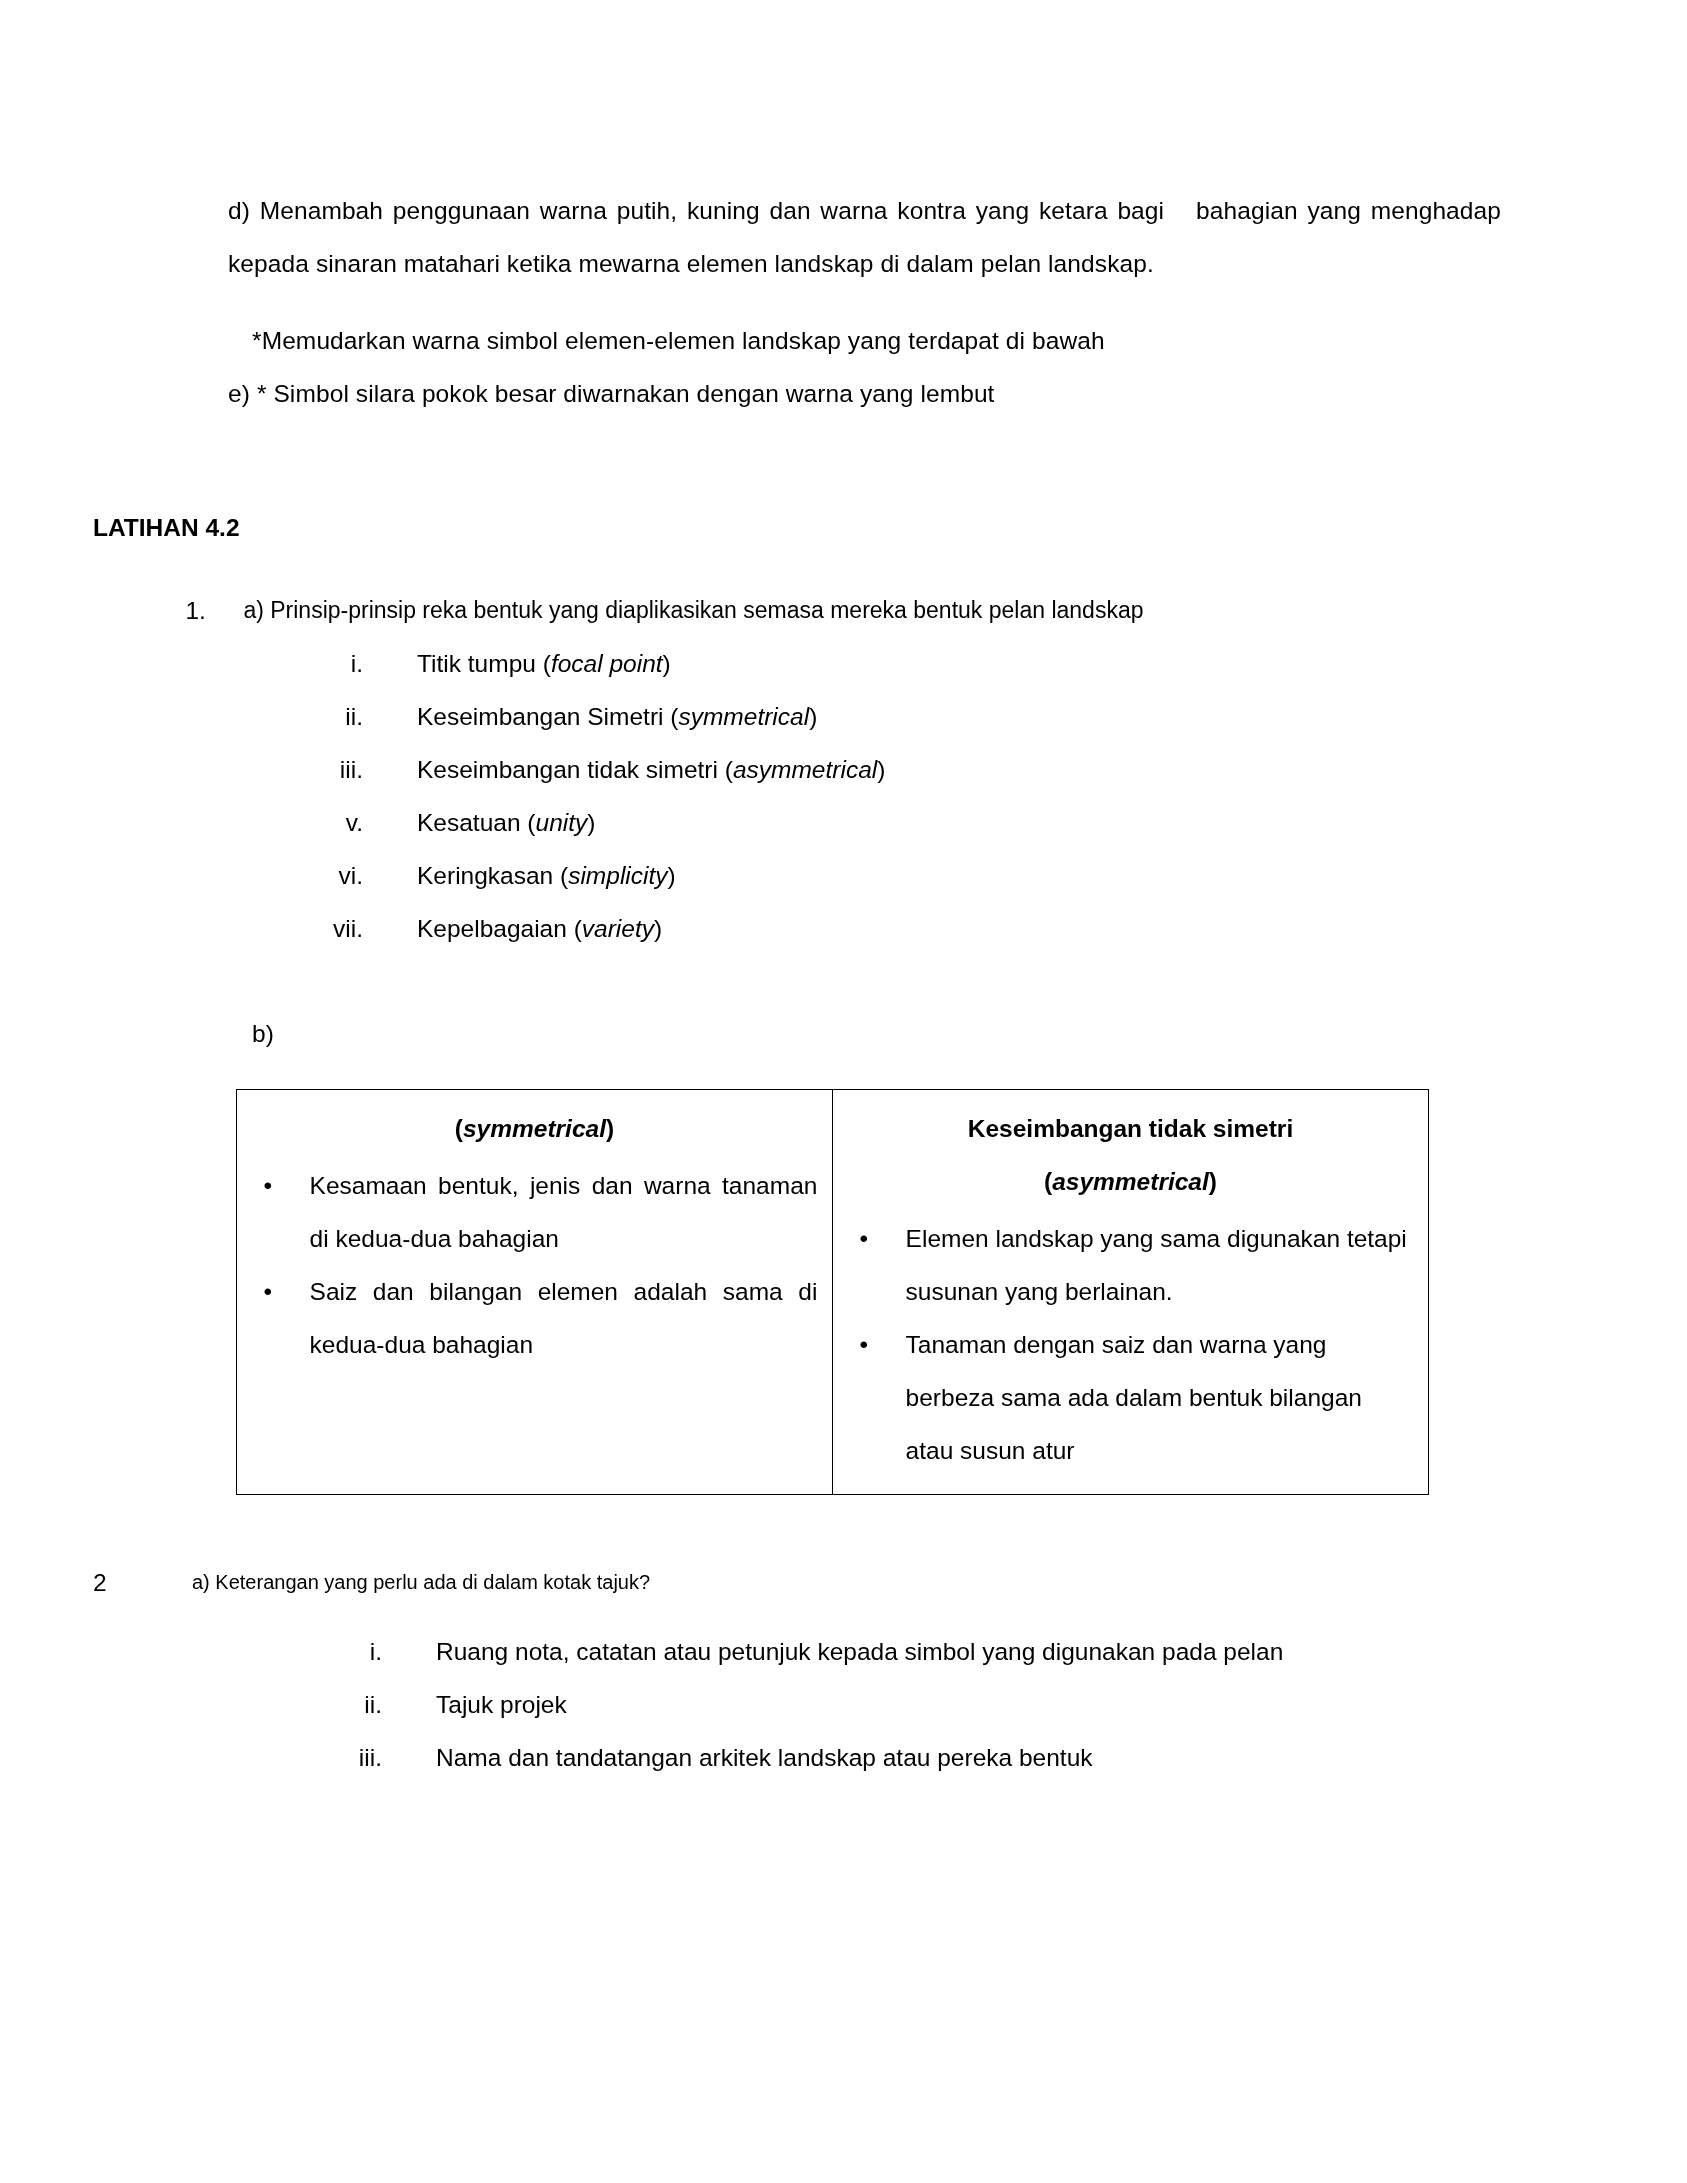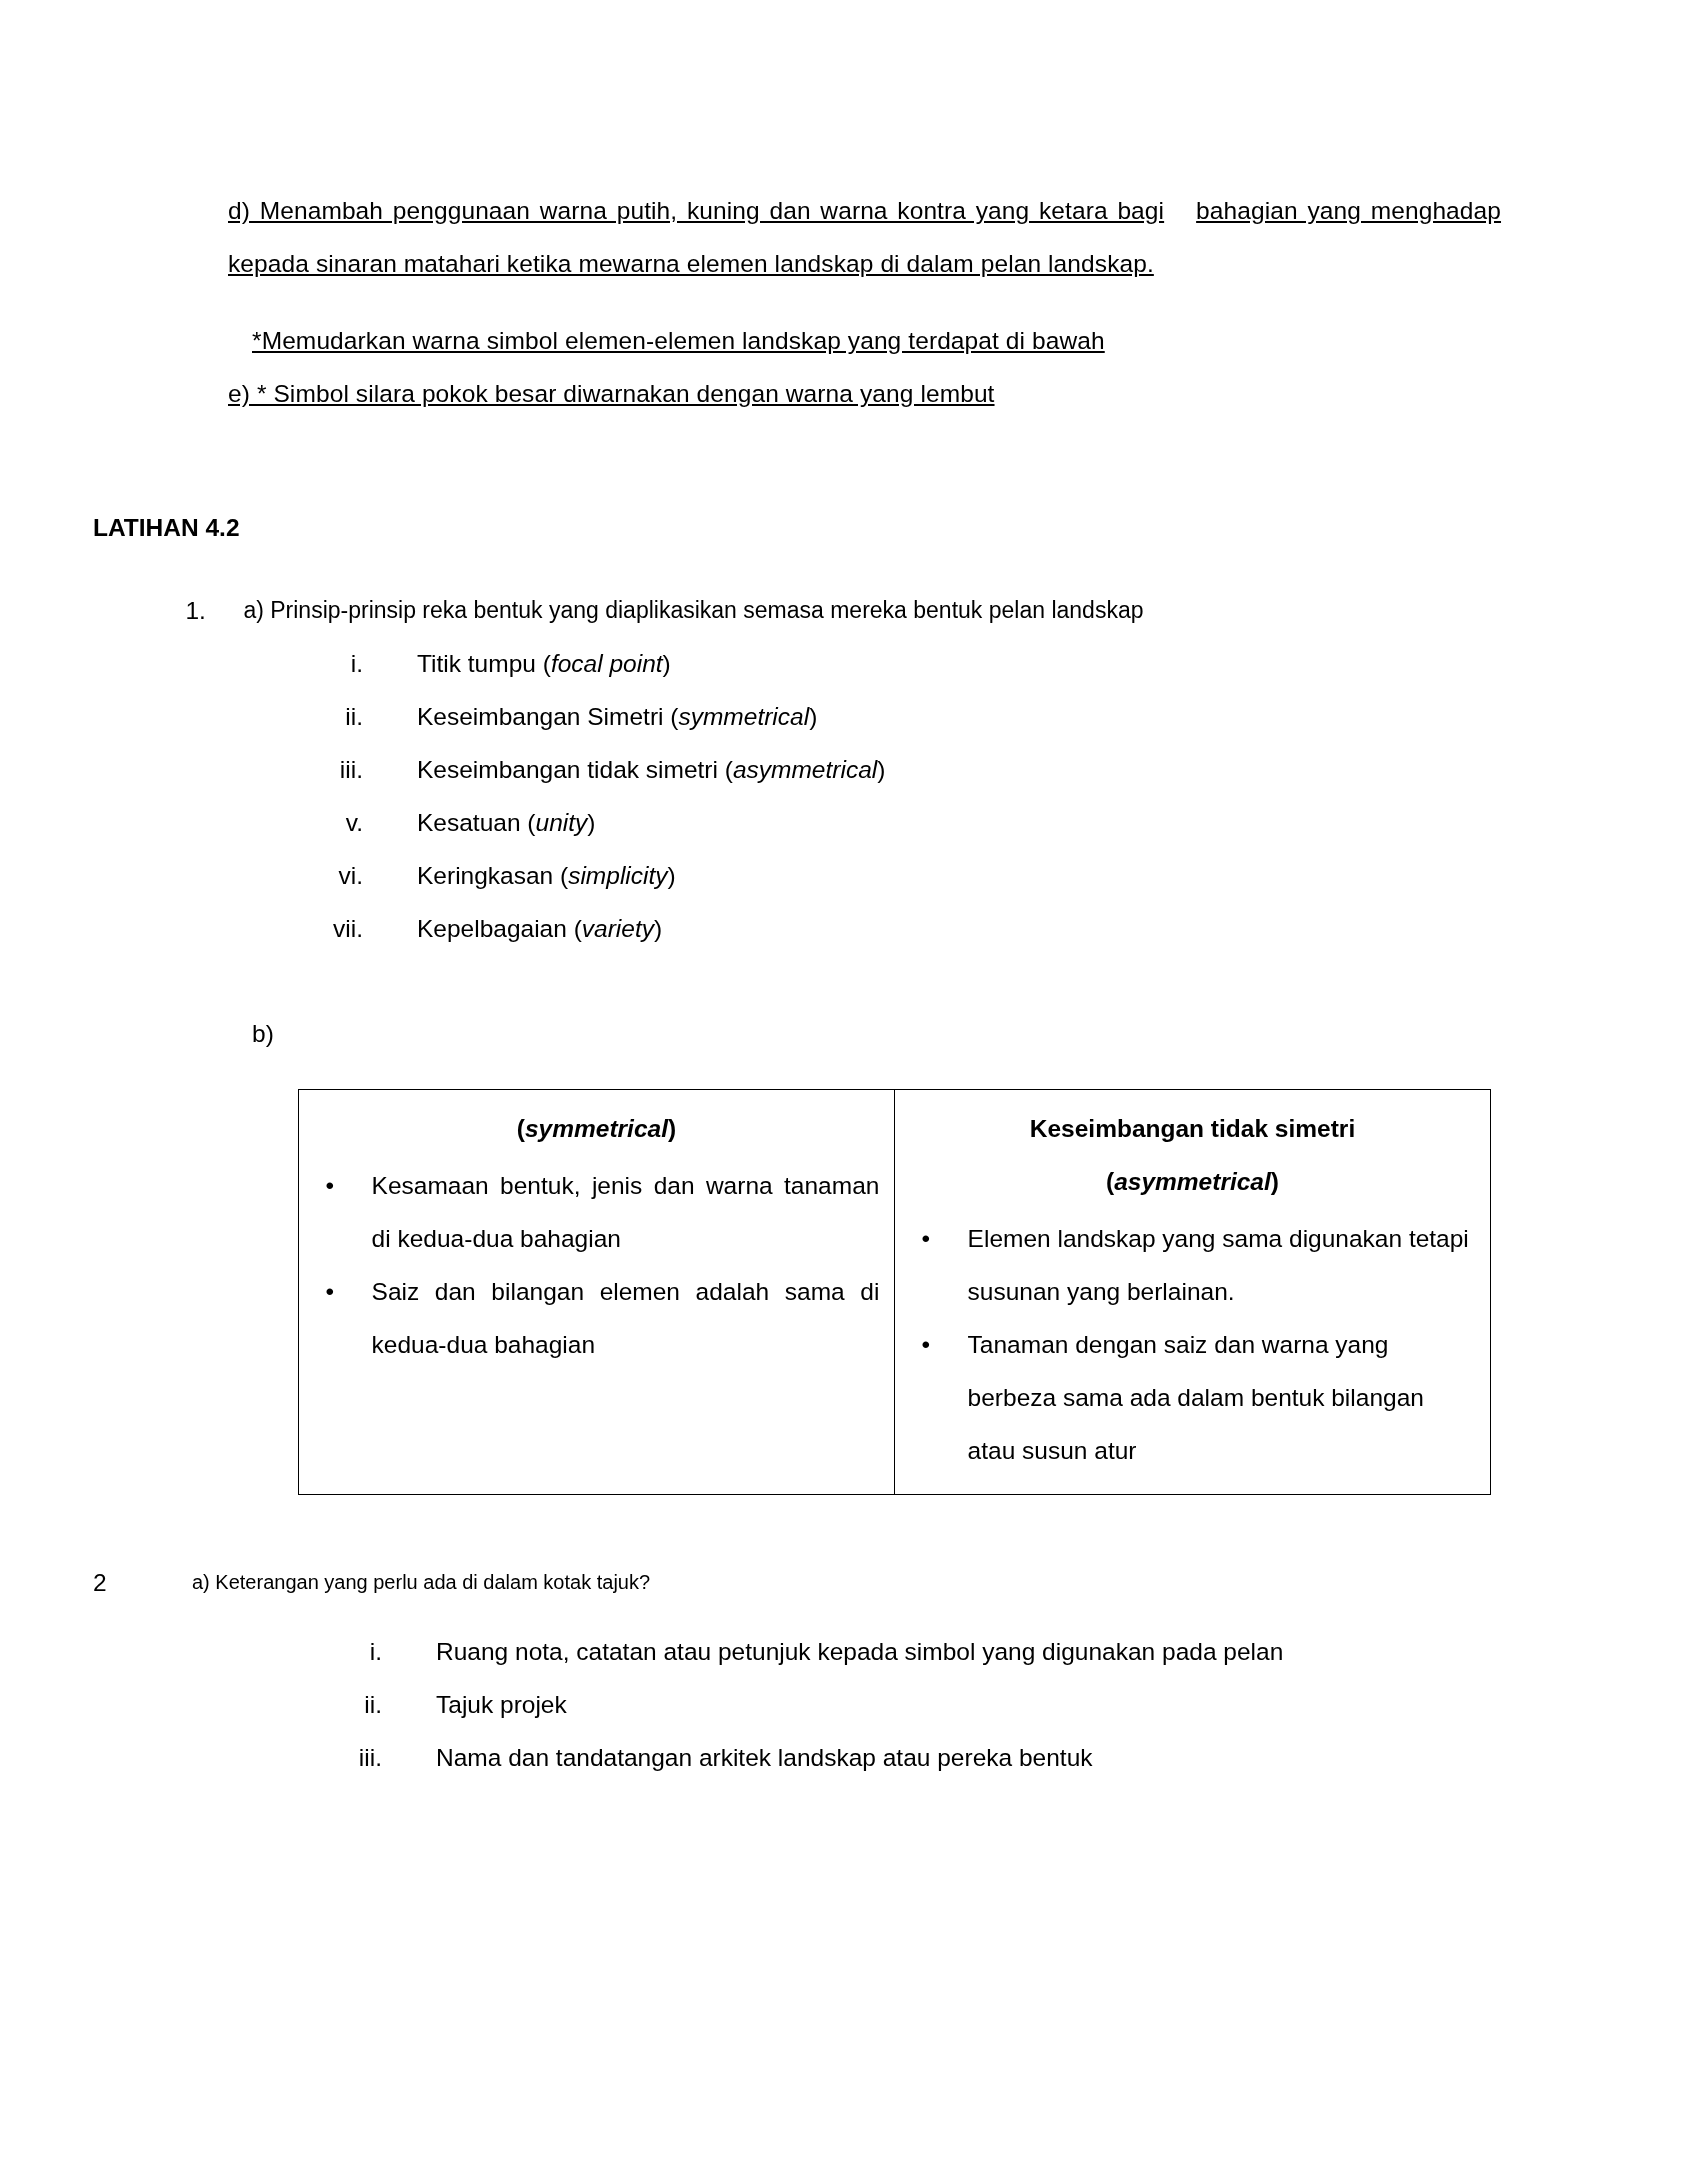--- a/index.html
+++ b/index.html
@@ -30,21 +30,20 @@
     left: 192px;
     top: 184px;
     width: 1310px;
   }
 
   p, div.line {
     margin: 0;
     font-size: 24.5px;
     line-height: 53px;
     letter-spacing: 0.1px;
-    text-decoration: underline;
   }
 
   .para-d {
     text-align: justify;
     text-justify: inter-word;
     margin-left: 36px;
     width: 1273px;
   }
   .para-d .wide-gap { display: inline-block; width: 32px; }
 
@@ -111,21 +110,21 @@
   .label-b {
     margin-top: 52px;
     margin-left: 60px;
     font-size: 24.5px;
     line-height: 53px;
   }
 
   
   .tbl-wrap {
     margin-top: 29px;
-    margin-left: 106px;
+    margin-left: 44px;
     width: 1292px;
   }
   table.cmp {
     border-collapse: collapse;
     table-layout: fixed;
     width: 1191px;
     border: 1.3px solid #000;
   }
   table.cmp td {
     border: 1.3px solid #000;

